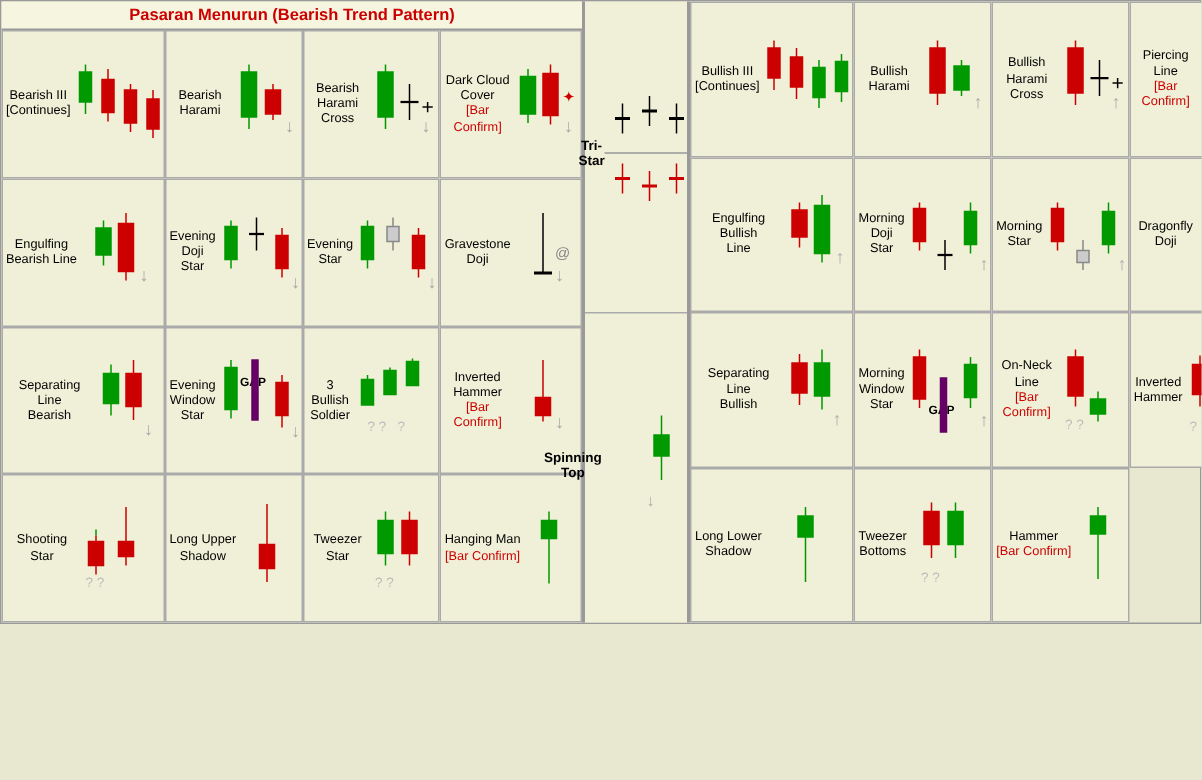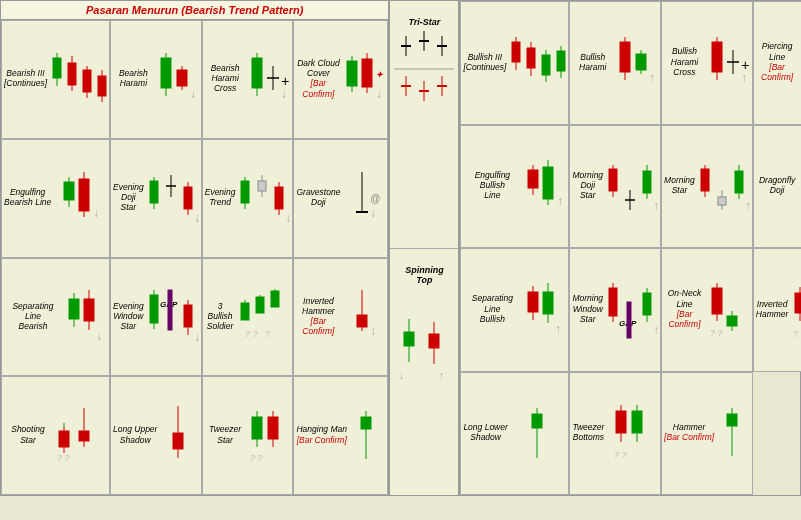--- a/index.html
+++ b/index.html
@@ -7,23 +7,22 @@
       font-family: Arial, sans-serif;
       font-size: 10px;
       background: #e8e8d0;
       width: 801px;
       height: 520px;
       overflow: hidden;
     }
     .main-container {
       display: flex;
       width: 801px;
-      height: 496px;
+      height: 416px;
       border: 1px solid #999;
-      font-style: italic;
     }
     .section {
       display: flex;
       flex-direction: column;
       flex: 1;
       border-right: 2px solid #999;
     }
     .section:last-child { border-right: none; }
     .section-header {
       text-align: center;
@@ -71,22 +70,23 @@
     .middle-section {
       width: 70px;
       display: flex;
       flex-direction: column;
       border-right: 2px solid #999;
       background: #f0f0d8;
     }
     .middle-cell {
       flex: 1;
       display: flex;
-      flex-direction: column;
+      flex-direction: row;
       align-items: center;
+      justify-content: center;
       border-bottom: 1px solid #aaa;
       padding: 16px;
     }
     .middle-cell:last-child { border-bottom: none; gap: 25px; }
     .middle-label {
       font-size: 9px;
       text-align: center;
       margin-bottom: 4px;
       font-weight: bold;
     }
@@ -209,21 +209,21 @@
 
             <line x1="44" y1="15" x2="44" y2="20" stroke="#cc0000" stroke-width="1"></line>
             <rect x="40" y="20" width="8" height="22" fill="#cc0000" stroke="#cc0000"></rect>
             <line x1="44" y1="42" x2="44" y2="48" stroke="#cc0000" stroke-width="1"></line>
             <text x="50" y="55" font-size="12" fill="#aaa">↓</text>
           </svg>
         </div>
       </div>
 
       <div class="pattern-cell">
-        <div class="pattern-label">Evening Trend</div>
+        <div class="pattern-label">Evening Star</div>
         <div class="candle-area">
           <svg width="55" height="58">
 
             <line x1="10" y1="10" x2="10" y2="14" stroke="#009900" stroke-width="1"></line>
             <rect x="6" y="14" width="8" height="22" fill="#009900" stroke="#009900"></rect>
             <line x1="10" y1="36" x2="10" y2="42" stroke="#009900" stroke-width="1"></line>
 
             <line x1="27" y1="8" x2="27" y2="14" stroke="#888" stroke-width="1"></line>
             <rect x="23" y="14" width="8" height="10" fill="#ccc" stroke="#888"></rect>
             <line x1="27" y1="24" x2="27" y2="30" stroke="#888" stroke-width="1"></line>

